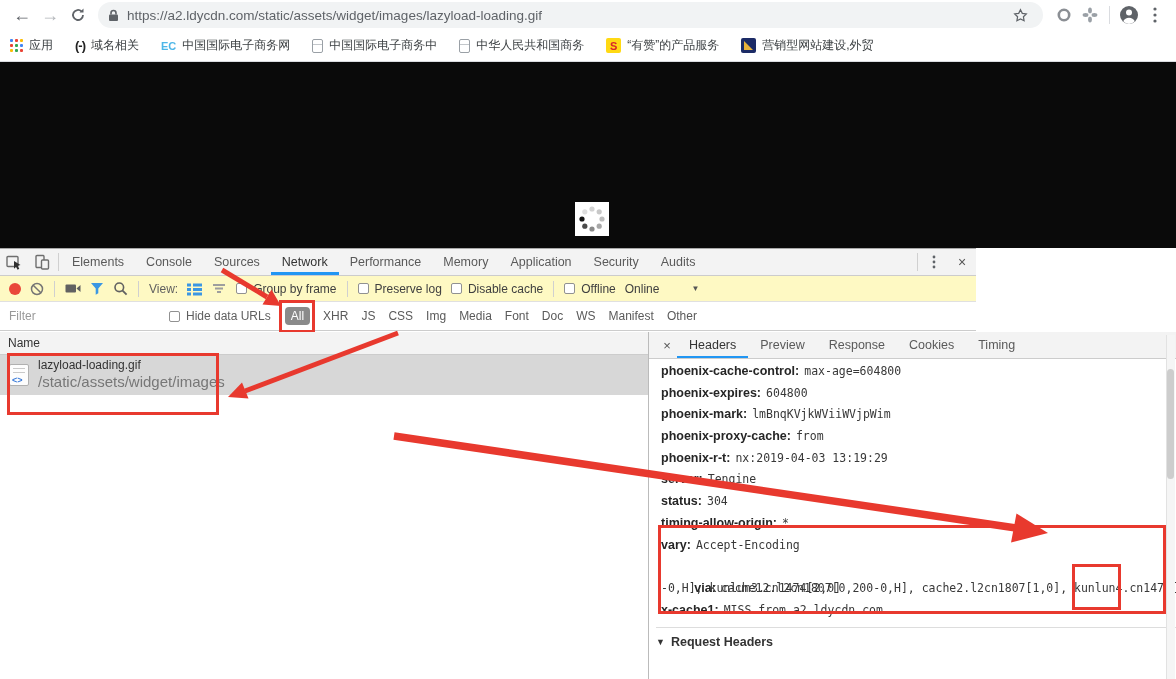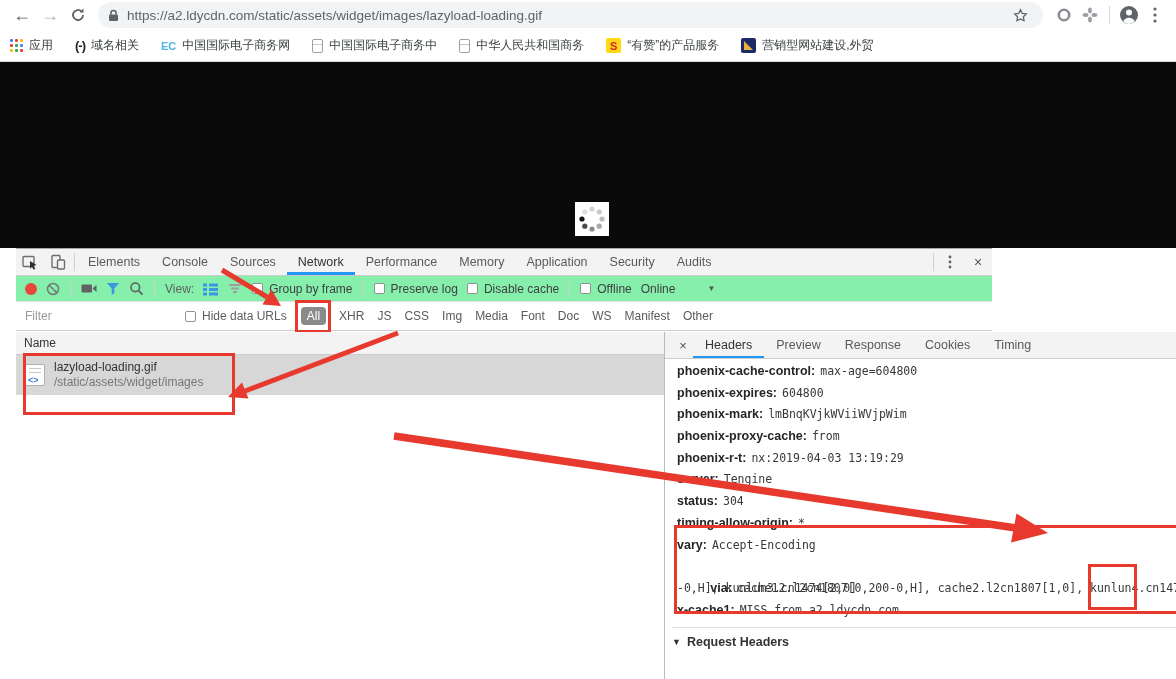--- a/index.html
+++ b/index.html
@@ -35,30 +35,30 @@
     font-size:11px; display:flex; align-items:center; justify-content:center; }
   .sailfav { width:15px; height:15px; background:#1c2b66; border-radius:2px; position:relative; overflow:hidden; }
   .sailfav::after { content:""; position:absolute; left:3px; top:3px; border-left:9px solid #e8b23a;
     border-top:9px solid transparent; }
 
   
   #page-content { position:absolute; left:0; top:62px; width:1176px; height:186px; background:#0a0a0a; }
   #spinner-box { position:absolute; left:575px; top:140px; width:34px; height:34px; background:#fff; }
 
   
-  #devtools { position:absolute; left:16px; top:248px; width:976px; height:431px; background:#fff;
+  #devtools { position:absolute; left:0; top:248px; width:976px; height:431px; background:#fff;
     border-top:1px solid #a8a8a8; font-size:12px; color:#333; }
   #dt-tabs { height:27px; background:#f3f3f3; border-bottom:1px solid #ccc; display:flex; align-items:stretch; }
   .dt-icon-btn { width:28px; display:flex; align-items:center; justify-content:center; cursor:pointer; }
   .vsep { width:1px; background:#d0d0d0; margin:4px 2px; }
   .dt-tab { padding:0 11px; display:flex; align-items:center; font-size:12.5px; color:#5a5a5a; cursor:pointer; }
   .dt-tab.active { color:#333; box-shadow:inset 0 -3px 0 #2196f3; }
   #dt-tabs .spacer { flex:1; }
 
-  #dt-toolbar { height:26px; background:#86efac; border-bottom:1px solid #e0e0e0; display:flex;
+  #dt-toolbar { height:26px; background:#fef9c3; border-bottom:1px solid #e0e0e0; display:flex;
     align-items:center; padding:0 9px; gap:9px; }
   .tbtn { display:flex; align-items:center; justify-content:center; cursor:pointer; }
   .rec-dot { width:12px; height:12px; border-radius:50%; background:#e9473a; }
   .cb { width:11px; height:11px; border:1px solid #919191; border-radius:2px; background:#fff;
     display:inline-block; flex:0 0 auto; }
   .cb-item { display:flex; align-items:center; gap:6px; color:#404040; cursor:pointer; white-space:nowrap; }
   .muted { color:#5f5f5f; }
   .dd-arrow { font-size:8px; color:#555; margin-left:26px; cursor:pointer; }
 
   #dt-filterbar { height:29px; background:#fff; border-bottom:1px solid #ccc; display:flex;
@@ -80,21 +80,21 @@
     padding-left:9px; cursor:pointer; }
   #request-row::after { content:""; position:absolute; left:7px; top:-2px; width:206px; height:56px;
     border:3px solid #e8392e; pointer-events:none; z-index:5; }
   .req-icon { width:20px; height:22px; background:#fdfdfd; border:1px solid #b0b0b0; border-radius:2px;
     position:relative; flex:0 0 auto; }
   .req-icon .lines { position:absolute; left:3px; right:3px; top:3px; height:8px;
     background:repeating-linear-gradient(#c9c9c9 0 1.5px, transparent 1.5px 4px); }
   .req-icon .code { position:absolute; left:2px; bottom:0; color:#3879d9; font-weight:bold; font-size:9px; }
   .req-text { margin-left:9px; line-height:1.25; }
   .req-name { font-size:12px; color:#333; }
-  .req-path { font-size:12px; color:#777; }
+  .req-path { font-size:15px; color:#777; }
 
   #right-pane { position:relative; width:528px; height:100%; border-left:1px solid #bbb; background:#fff; }
   #detail-tabs { height:27px; background:#f3f3f3; border-bottom:1px solid #ccc; display:flex;
     align-items:stretch; padding-left:8px; }
   #detail-close { width:20px; display:flex; align-items:center; justify-content:center; color:#555;
     font-size:13px; cursor:pointer; }
   .dtl-tab { padding:0 12px; display:flex; align-items:center; font-size:12.5px; color:#5a5a5a; cursor:pointer; }
   .dtl-tab.active { color:#333; box-shadow:inset 0 -2px 0 #2196f3; }
 
   #headers-body { position:absolute; left:0; top:27px; right:0; bottom:0; overflow:hidden; padding:2px 0 0 12px; }

